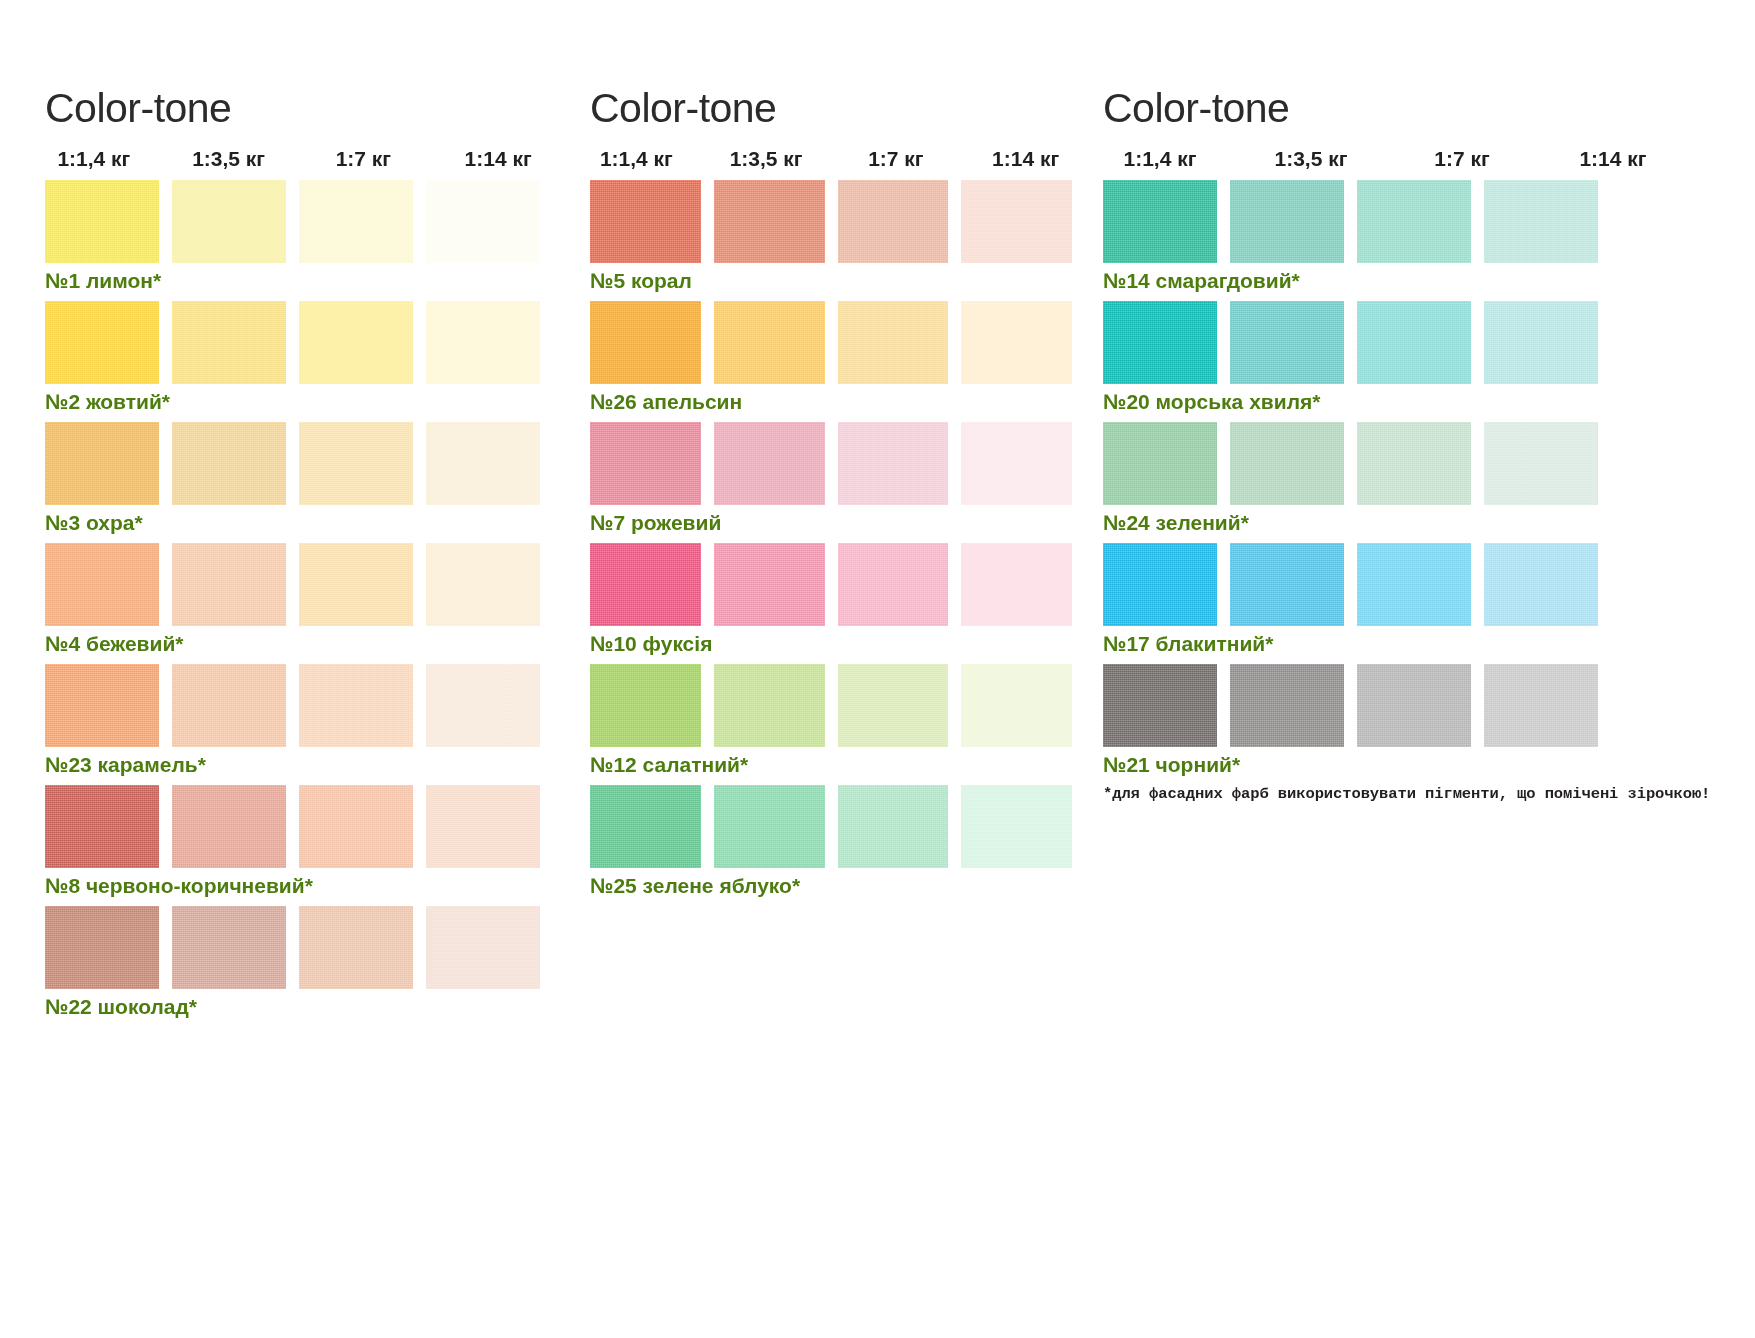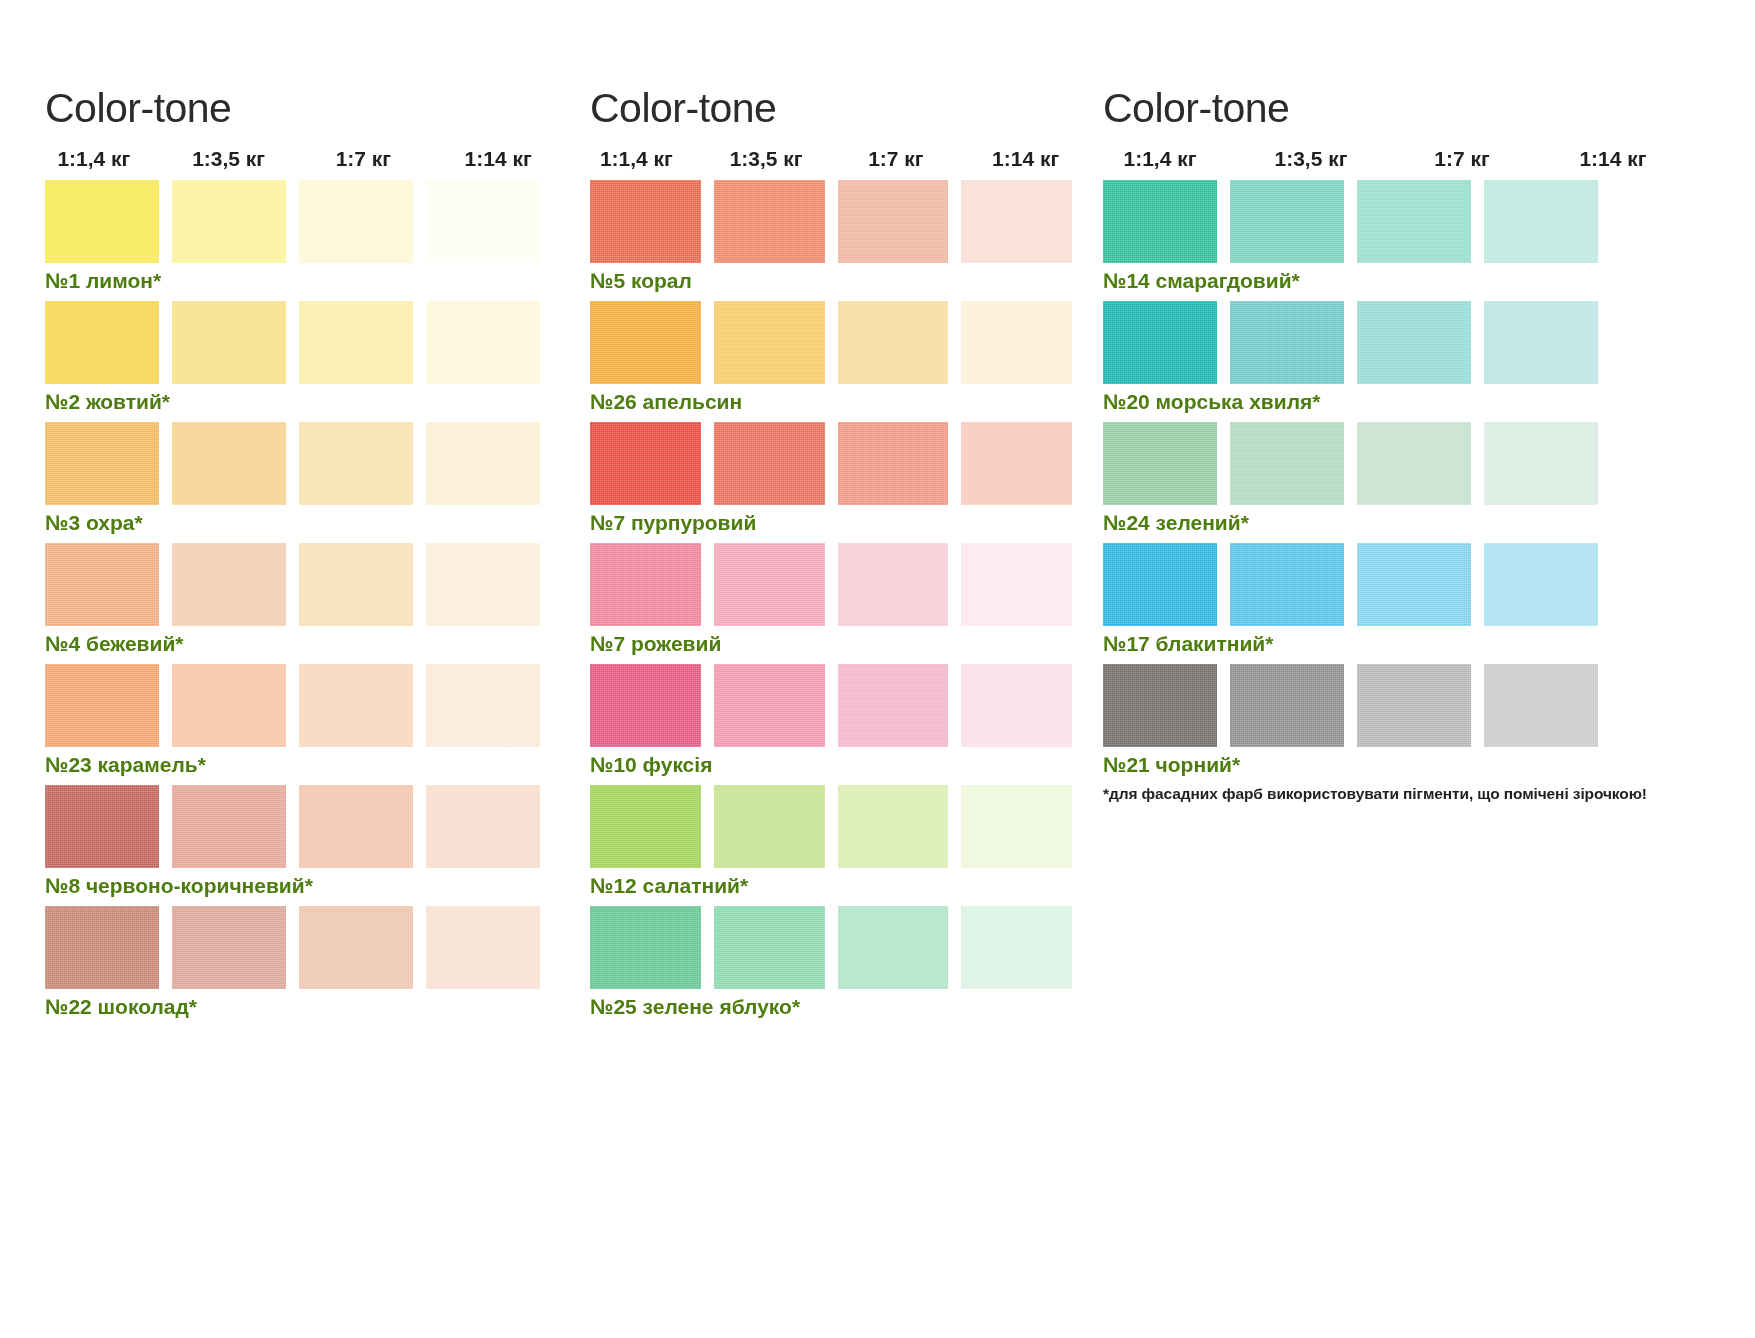--- a/index.html
+++ b/index.html
@@ -87,20 +87,21 @@
     white-space: nowrap;
   }
 
   .footnote {
     margin-top: 6px;
     font-size: 15.5px;
     font-weight: 700;
     color: #231f20;
     letter-spacing: -0.1px;
     white-space: nowrap;
+    font-family: Liberation Mono, monospace;
   }
 </style>
 </head>
 <body>
 
 <div class="sheet">
 
   <div class="panel panel-1">
     <h1 class="panel-title">Color-tone</h1>
     <div class="ratio-row">
@@ -203,29 +204,20 @@
     <div class="color-row">
       <div class="swatches">
         <div class="swatch" style="background-color: rgb(244, 169, 50);"></div>
         <div class="swatch" style="background-color: rgb(248, 201, 100);"></div>
         <div class="swatch" style="background-color: rgb(249, 220, 155);"></div>
         <div class="swatch" style="background-color: rgb(252, 239, 213);"></div>
       </div>
       <div class="color-label">№26 апельсин</div>
     </div>
 
-    <div class="color-row">
-      <div class="swatches">
-        <div class="swatch" style="background-color: rgb(234, 66, 55);"></div>
-        <div class="swatch" style="background-color: rgb(234, 106, 88);"></div>
-        <div class="swatch" style="background-color: rgb(239, 148, 126);"></div>
-        <div class="swatch" style="background-color: rgb(247, 201, 186);"></div>
-      </div>
-      <div class="color-label">№7 пурпуровий</div>
-    </div>
 
     <div class="color-row">
       <div class="swatches">
         <div class="swatch" style="background-color: rgb(239, 128, 150);"></div>
         <div class="swatch" style="background-color: rgb(242, 165, 182);"></div>
         <div class="swatch" style="background-color: rgb(247, 202, 214);"></div>
         <div class="swatch" style="background-color: rgb(252, 231, 236);"></div>
       </div>
       <div class="color-label">№7 рожевий</div>
     </div>

